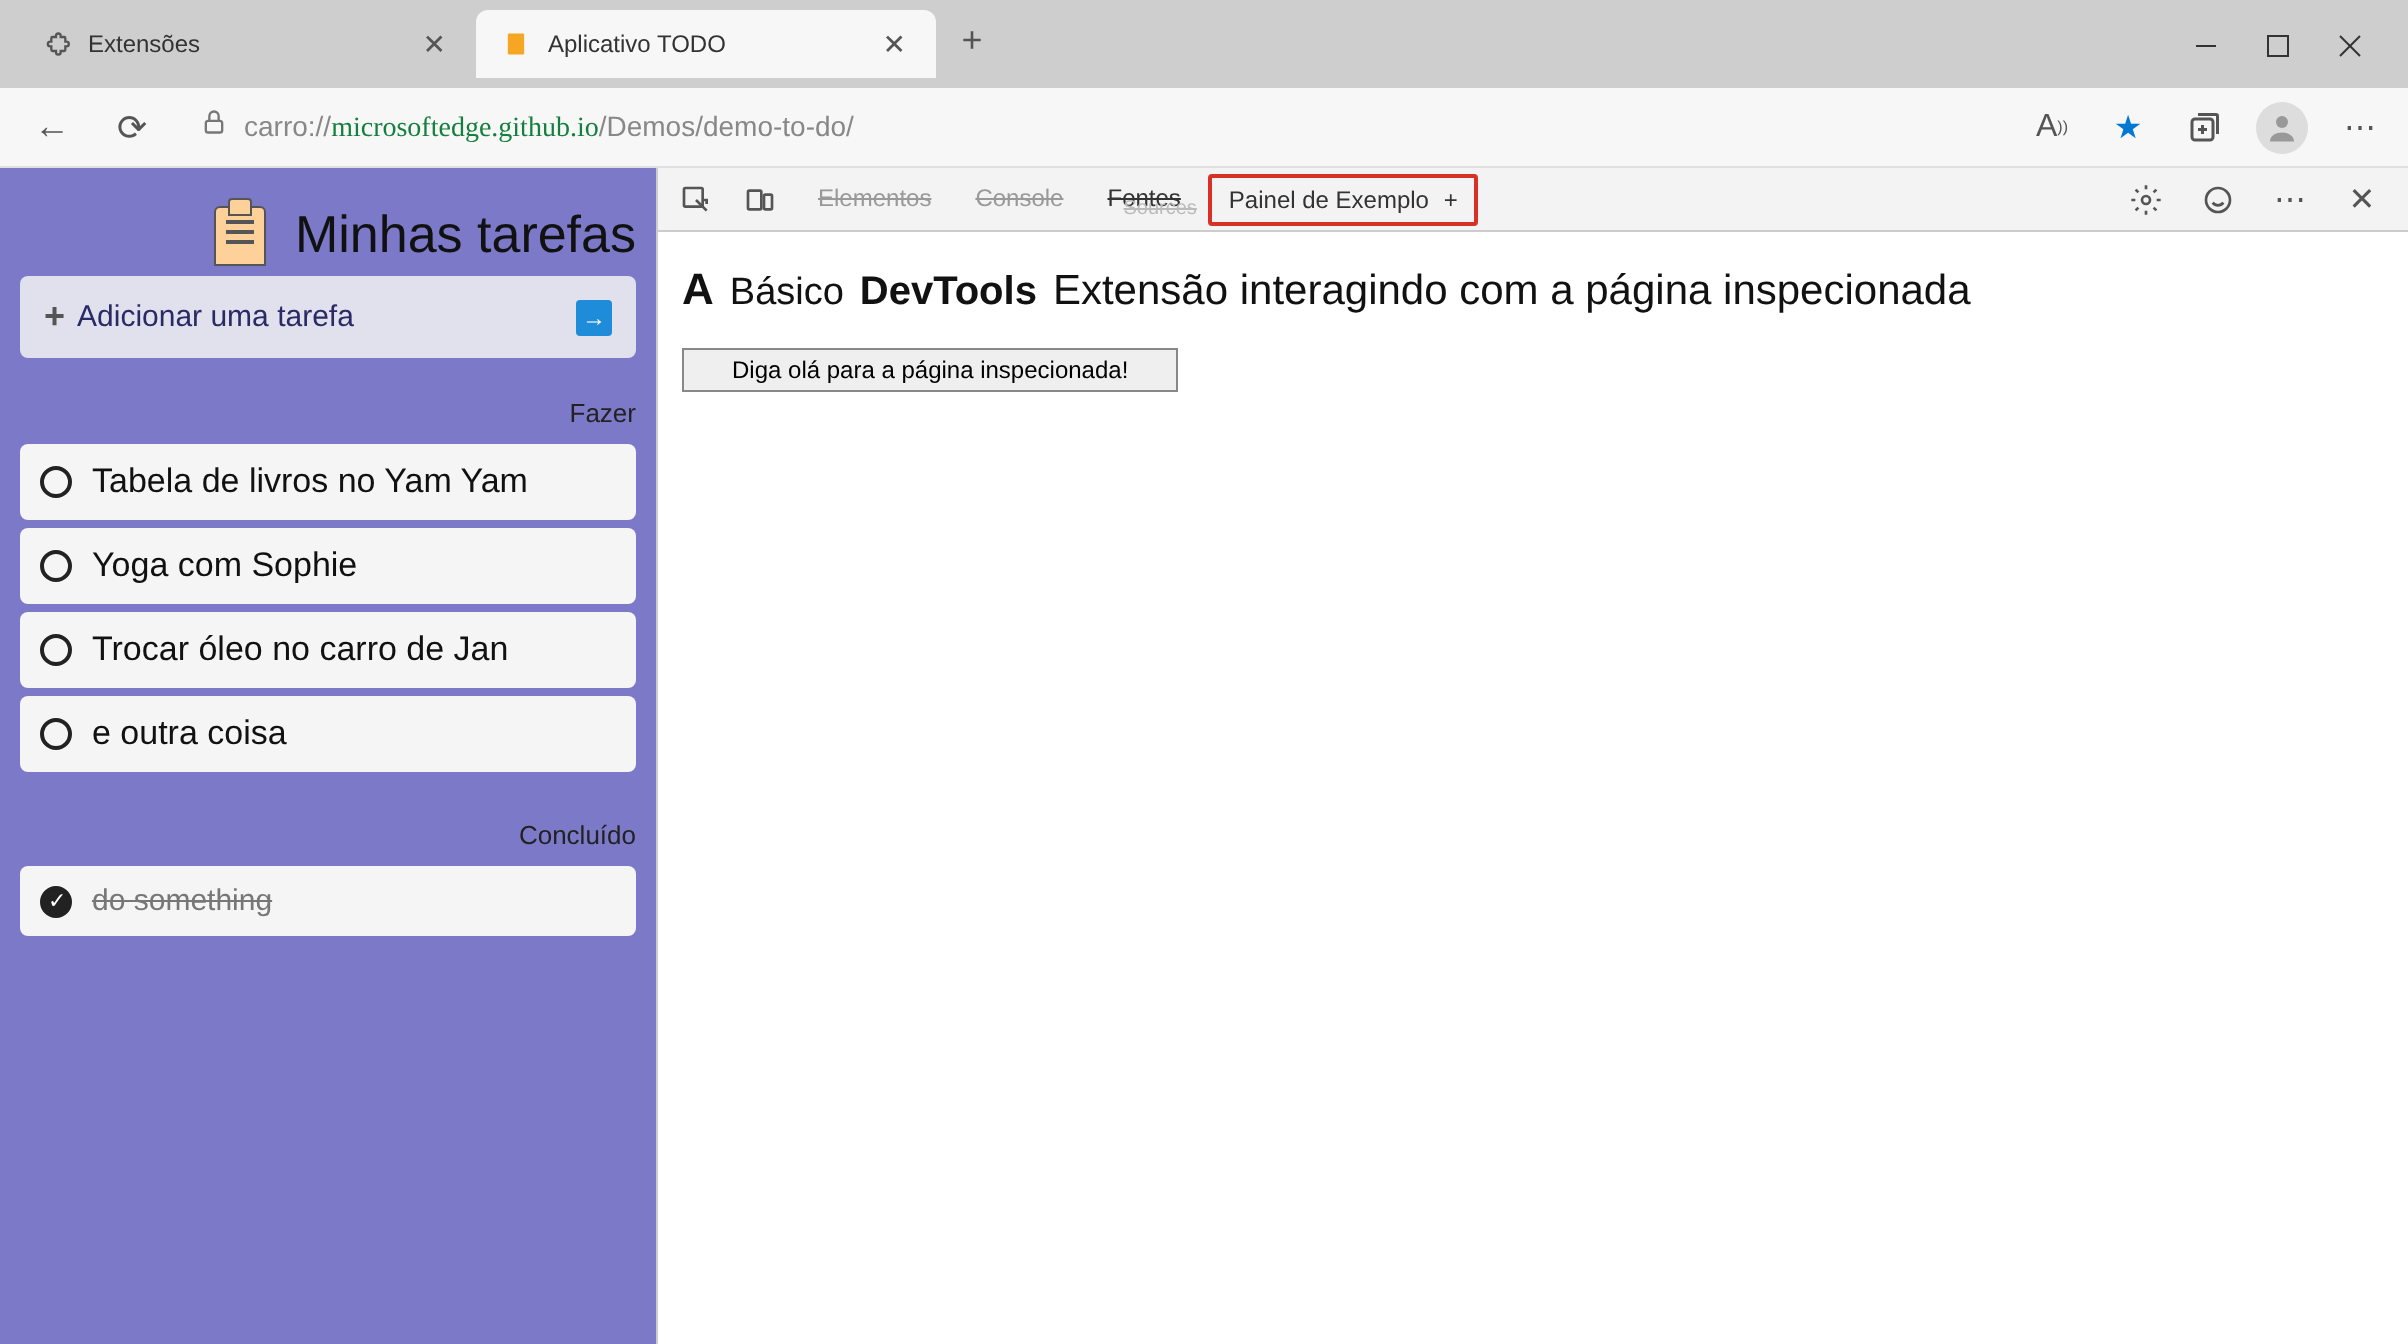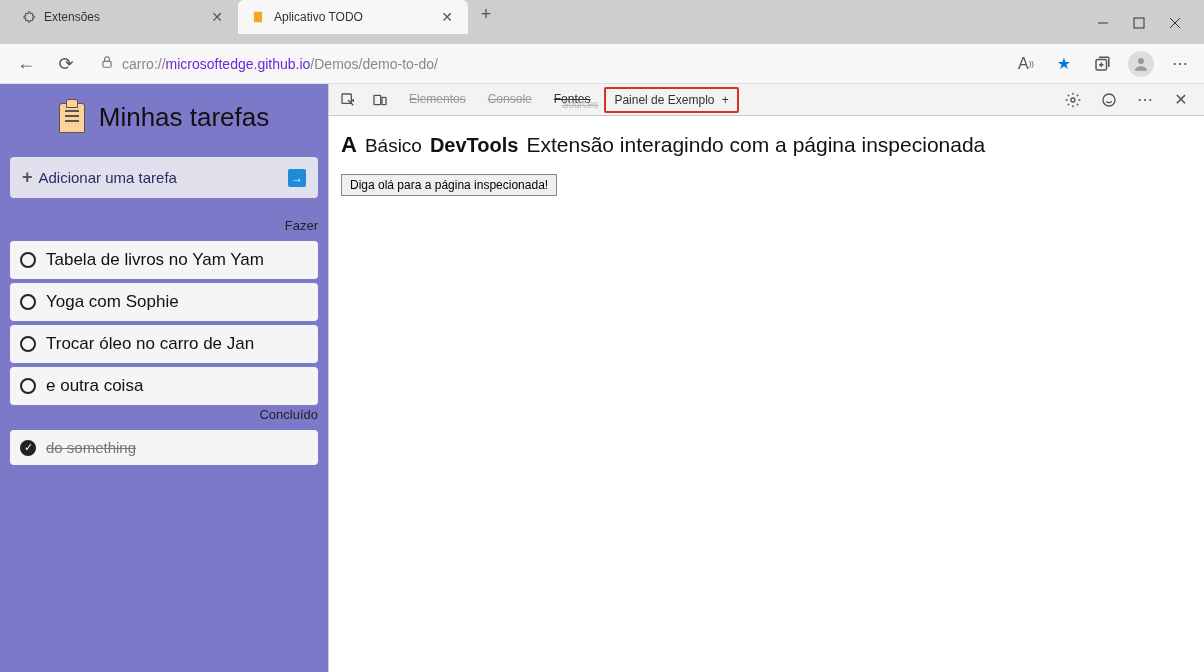--- a/index.html
+++ b/index.html
@@ -1,55 +1,55 @@
 <!DOCTYPE html>
 <html><head>
   <meta charset="utf-8">
   <style>
     * { margin: 0; padding: 0; box-sizing: border-box; font-family: -apple-system, BlinkMacSystemFont, "Segoe UI", sans-serif; }
     body { background: #fff; width: 1204px; height: 672px; overflow: hidden; }
     
     
     .titlebar { height: 44px; background: #cecece; display: flex; align-items: flex-end; padding: 0 8px; }
-    .tabs { display: flex; align-items: flex-start; flex: 1; gap: 0; height: 100%; }
+    .tabs { display: flex; align-items: center; flex: 1; gap: 0; height: 100%; }
     .tab { display: flex; align-items: center; gap: 8px; padding: 0 12px; height: 34px; border-radius: 6px 6px 0 0; font-size: 12px; color: #333; min-width: 230px; position: relative; }
     .tab.active { background: #f7f7f7; }
     .tab-icon { width: 16px; height: 16px; display: flex; align-items: center; justify-content: center; }
     .tab-title { flex: 1; overflow: hidden; text-overflow: ellipsis; white-space: nowrap; }
     .tab-close { font-size: 14px; color: #555; cursor: pointer; padding: 0 3px; }
     .new-tab { width: 28px; height: 28px; display: flex; align-items: center; justify-content: center; font-size: 18px; color: #555; margin-left: 4px; margin-bottom: 3px; }
     .window-controls { display: flex; gap: 18px; padding: 0 12px 12px 0; }
     .win-btn { width: 18px; height: 18px; display: flex; align-items: center; justify-content: center; color: #333; }
     
     
     .addressbar { height: 40px; background: #f7f7f7; display: flex; align-items: center; padding: 0 12px; gap: 12px; border-bottom: 1px solid #e0e0e0; }
     .nav-btn { width: 28px; height: 28px; display: flex; align-items: center; justify-content: center; color: #555; font-size: 18px; }
     .url-container { flex: 1; display: flex; align-items: center; gap: 8px; padding: 0 8px; }
     .lock-icon { color: #777; }
     .url-text { font-size: 14px; color: #888; }
-    .url-text .host { color: #6d28d9; }
+    .url-text .host { color: #15803d; font-family: Liberation Serif, serif; }
     .toolbar-icons { display: flex; gap: 14px; align-items: center; }
     .tb-icon { width: 24px; height: 24px; display: flex; align-items: center; justify-content: center; color: #555; }
     .avatar { width: 26px; height: 26px; border-radius: 50%; background: #ddd; display: flex; align-items: center; justify-content: center; }
     
     
     .content { display: flex; height: calc(100% - 84px); }
     
     
     .todo-app { width: 328px; background: #7c79c9; padding: 18px 10px; overflow-y: auto; }
-    .todo-header { display: flex; align-items: center; justify-content: center; gap: 14px; margin-bottom: 24px; }
+    .todo-header { display: flex; align-items: center; justify-content: flex-end; gap: 14px; margin-bottom: 5px; }
     .clipboard-icon { width: 26px; height: 30px; background: #ffd19a; border: 1px solid #555; border-radius: 3px 3px 0 0; position: relative; }
     .clipboard-icon::before { content: ""; position: absolute; top: -5px; left: 50%; transform: translateX(-50%); width: 10px; height: 7px; background: #ffd19a; border: 1px solid #555; border-radius: 2px 2px 0 0; }
     .clipboard-icon::after { content: ""; position: absolute; top: 6px; left: 5px; right: 5px; height: 2px; background: #555; box-shadow: 0 5px 0 #555, 0 10px 0 #555; }
     .todo-title { font-size: 26px; color: #111; font-weight: 400; }
     .add-task { background: #e1e1ed; border-radius: 4px; padding: 10px 12px; display: flex; align-items: center; justify-content: space-between; margin-bottom: 20px; }
     .add-task-text { color: #2a2a66; font-size: 15px; display: flex; align-items: center; gap: 6px; }
     .add-task-btn { width: 18px; height: 18px; background: #1e8cd8; border-radius: 2px; display: flex; align-items: center; justify-content: center; color: white; font-size: 12px; }
     .section-label { text-align: right; color: #222; font-size: 13px; margin-bottom: 8px; }
-    .task-list { display: flex; flex-direction: column; gap: 4px; margin-bottom: 2px; justify-content: center; }
+    .task-list { display: flex; flex-direction: column; gap: 4px; margin-bottom: 24px; justify-content: center; }
     .task-item { background: #f5f5f5; border-radius: 4px; padding: 9px 10px; display: flex; align-items: center; gap: 10px; }
     .task-checkbox { width: 16px; height: 16px; border: 2px solid #222; border-radius: 50%; flex-shrink: 0; }
     .task-checkbox.checked { background: #222; position: relative; }
     .task-checkbox.checked::after { content: "✓"; color: white; font-size: 11px; position: absolute; top: -1px; left: 2px; }
     .task-text { font-size: 17px; color: #111; }
     .task-text.done { text-decoration: line-through; color: #777; font-size: 15px; }
     
     
     .devtools { flex: 1; display: flex; flex-direction: column; border-left: 1px solid #ccc; }
     .devtools-tabs { height: 32px; background: #f3f3f3; border-bottom: 1px solid #ccc; display: flex; align-items: center; padding: 0 8px; gap: 6px; }
@@ -58,21 +58,21 @@
     .dt-tab.strikethrough { color: #999; position: relative; }
     .dt-tab.active { border: 2px solid #d93025; border-radius: 2px; padding: 4px 8px; }
     .dt-spacer { flex: 1; }
     .dt-right { display: flex; gap: 10px; align-items: center; }
     .devtools-content { padding: 16px 12px; }
     .dt-heading { font-size: 21px; color: #111; display: flex; align-items: baseline; gap: 8px; flex-wrap: wrap; margin-bottom: 16px; }
     .dt-heading .a { font-weight: bold; font-size: 22px; }
     .dt-heading .basico { font-size: 19px; }
     .dt-heading .devtools-word { font-weight: bold; font-size: 20px; }
     .dt-heading .rest { font-size: 21px; font-weight: 400; }
-    .dt-button { border: 1px solid #888; background: #efefef; padding: 3px 8px; font-size: 12px; cursor: pointer; }
+    .dt-button { border: 1px solid #888; background: #efefef; padding: 3px 24px; font-size: 12px; cursor: pointer; }
   </style>
 </head>
 <body>
 
 <div class="titlebar">
   <div class="tabs">
     <div class="tab">
       <span class="tab-icon">
         <svg width="14" height="14" viewBox="0 0 24 24" fill="none" stroke="#555" stroke-width="2">
             <path d="M14 3a2 2 0 0 1 2 2v1h3a1 1 0 0 1 1 1v3h1a2 2 0 0 1 0 4h-1v3a1 1 0 0 1-1 1h-3v1a2 2 0 0 1-4 0v-1H9a1 1 0 0 1-1-1v-3H7a2 2 0 0 1 0-4h1V7a1 1 0 0 1 1-1h3V5a2 2 0 0 1 2-2z"></path>

